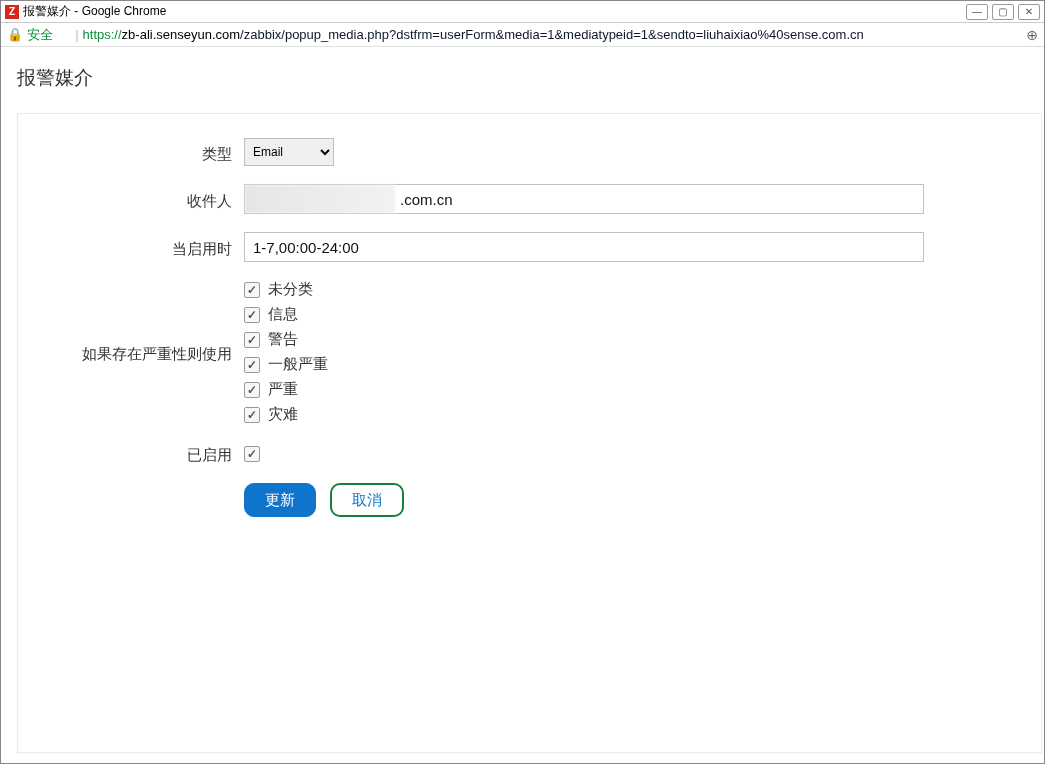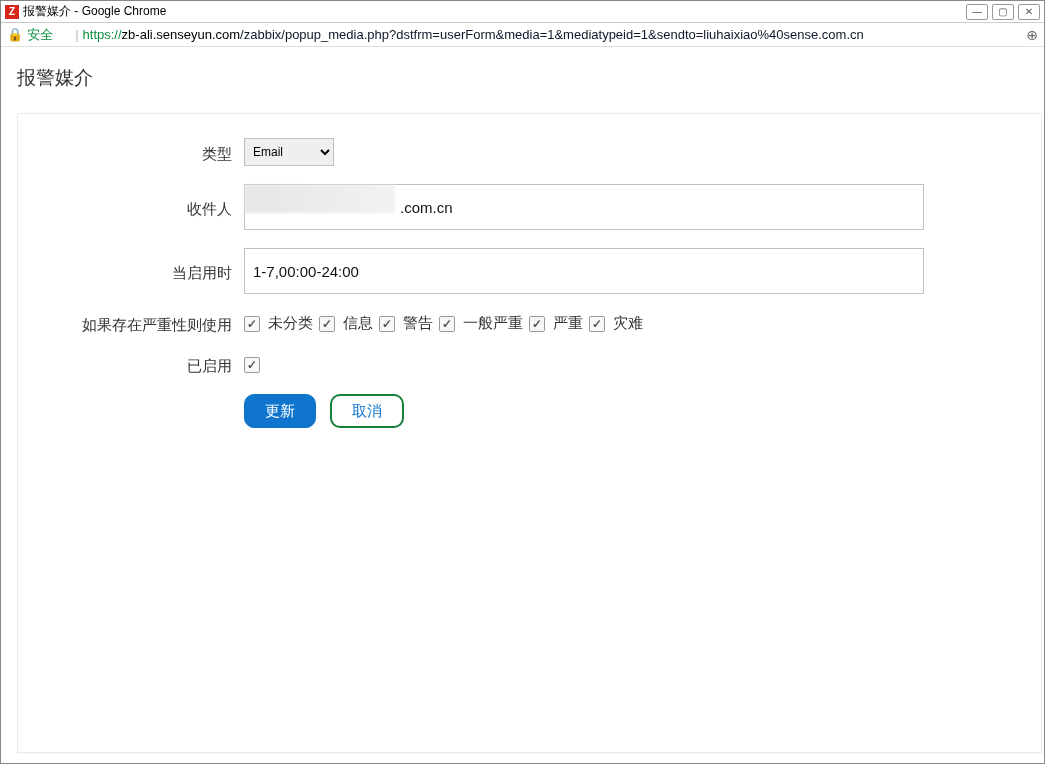--- a/index.html
+++ b/index.html
@@ -126,41 +126,41 @@
     }
     select {
       height: 28px;
       border: 1px solid #c0c0c0;
       padding: 2px 4px;
       font-size: 12px;
       min-width: 90px;
     }
     input[type="text"] {
       width: 100%;
-      height: 46px;
+      height: 30px;
       border: 1px solid #c0c0c0;
       padding: 3px 8px;
       font-size: 15px;
       color: #111;
     }
     .recipient-input {
       position: relative;
     }
     .blur-overlay {
       position: absolute;
       left: 1px;
       top: 1px;
       height: 28px;
       width: 150px;
       background: linear-gradient(90deg, #e6e6e6, #f2f2f2);
       filter: blur(1px);
     }
     .checks {
       display: flex;
-      flex-direction: row;
+      flex-direction: column;
       gap: 6px;
     }
     .check-item {
       display: flex;
       align-items: center;
       gap: 8px;
       font-size: 15px;
       color: #333;
     }
     .chk {

